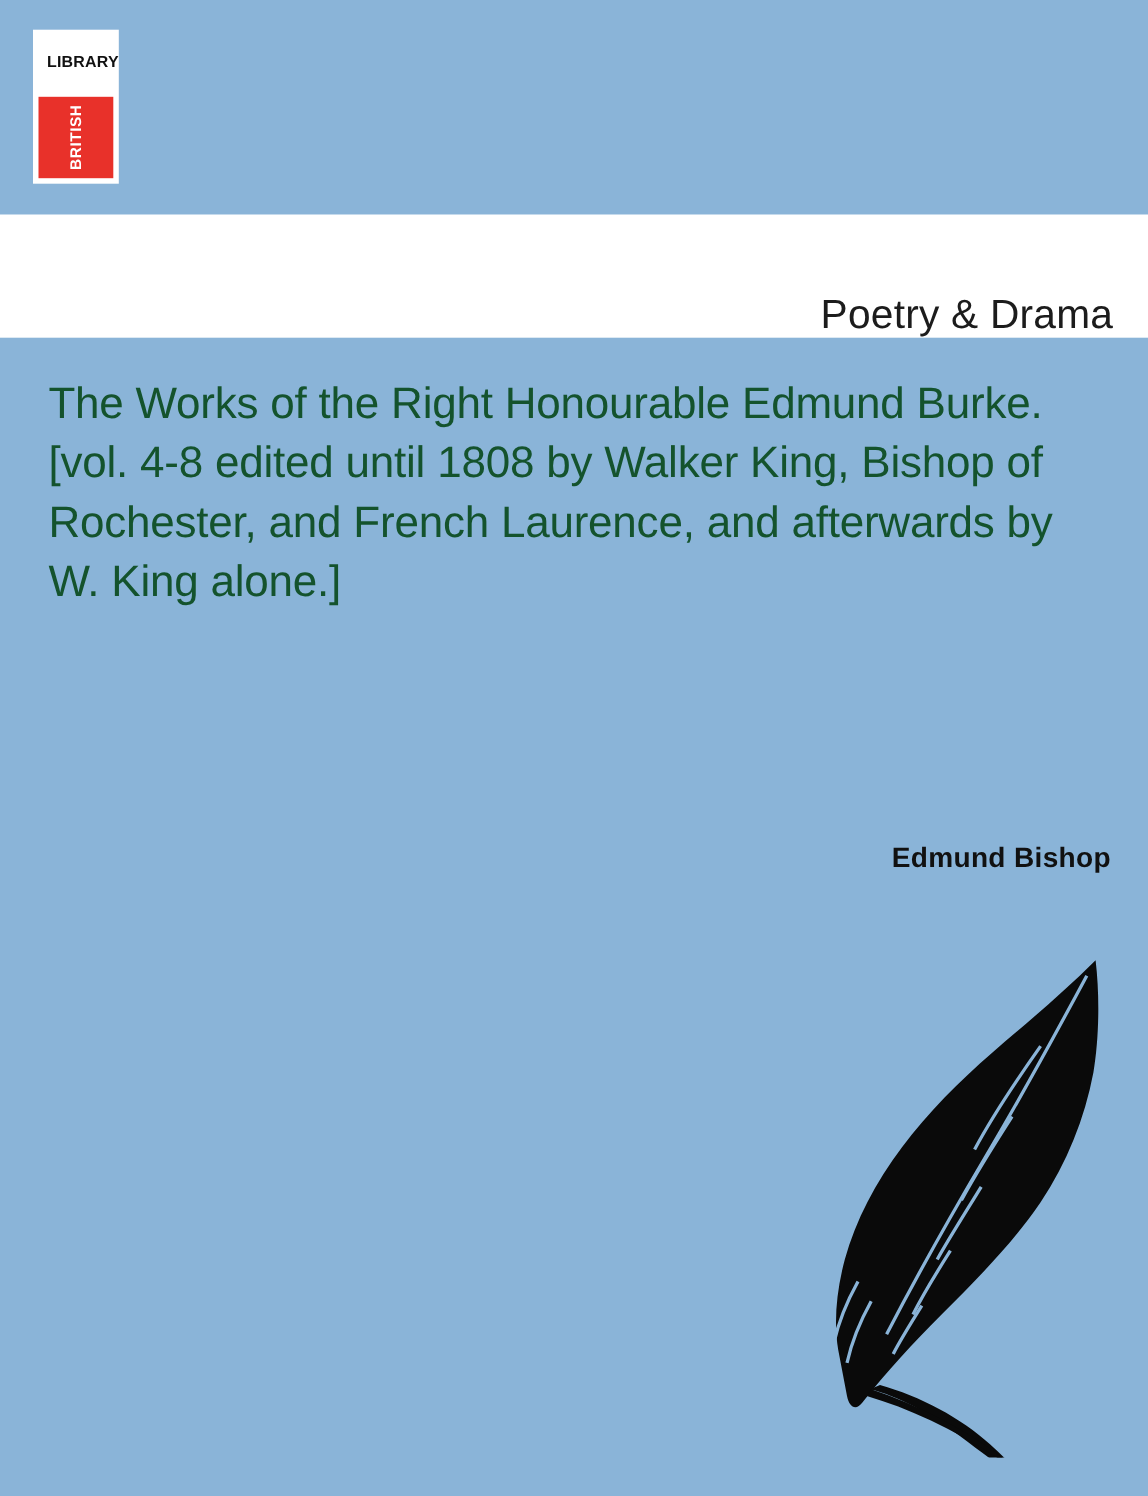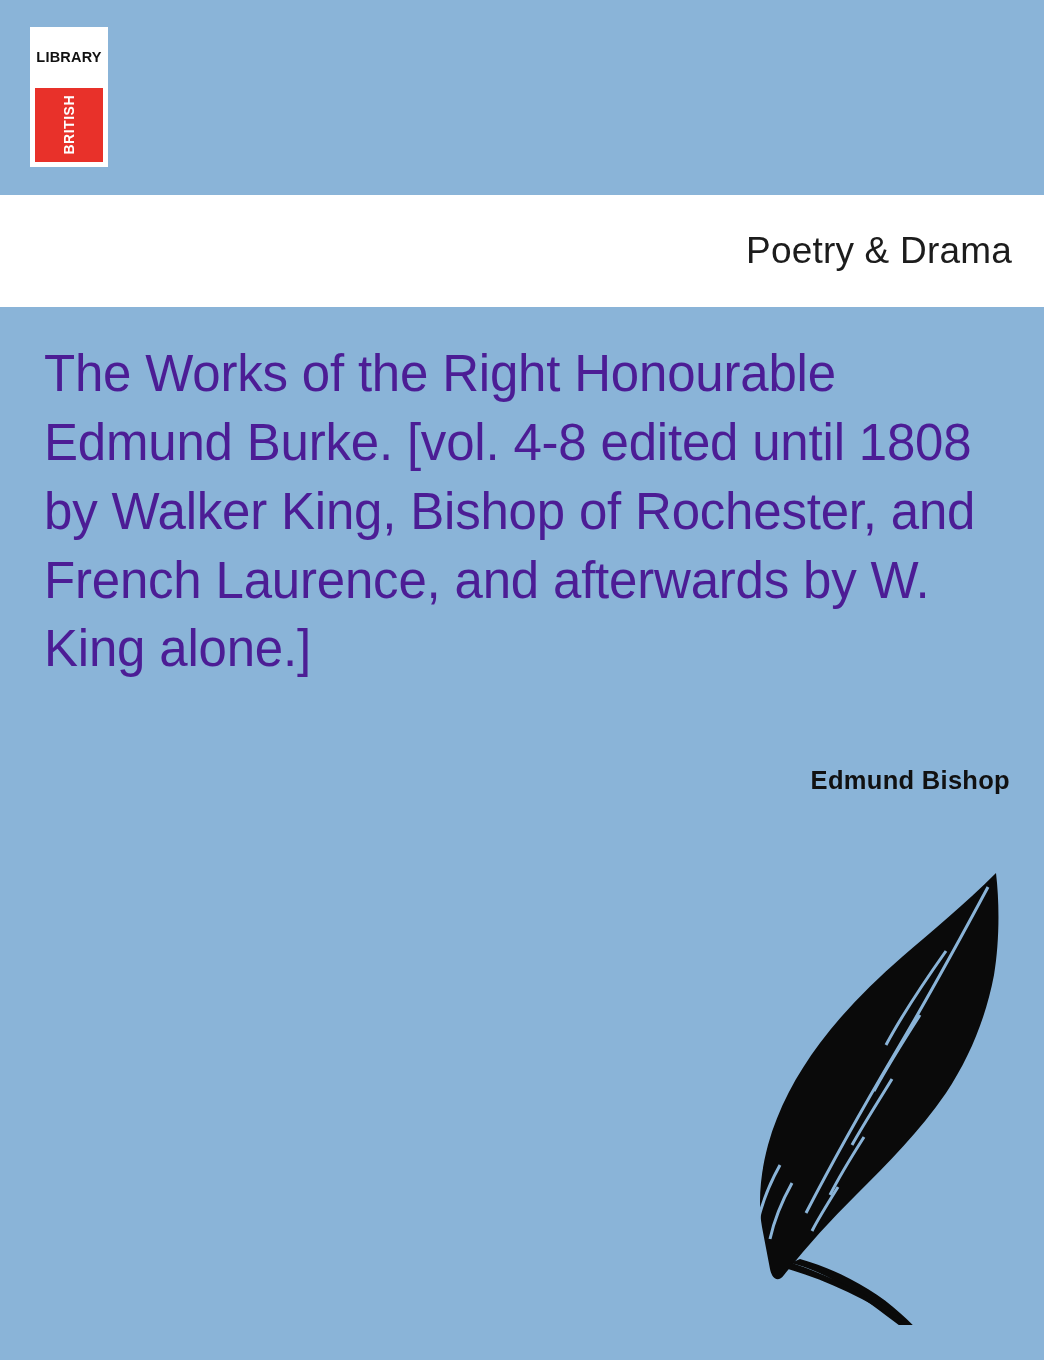--- a/index.html
+++ b/index.html
@@ -28,21 +28,21 @@
     width: 78px;
     height: 140px;
     background: #ffffff;
     display: flex;
     flex-direction: column;
   }
   .bl-logo .bl-top {
     height: 61px;
     display: flex;
     align-items: center;
-    justify-content: center;
+    justify-content: flex-end;
     color: #111;
     font-size: 14.5px;
     font-weight: bold;
     line-height: 1.08;
     text-align: center;
     letter-spacing: .2px;
   }
   .bl-logo .bl-bottom {
     flex: 1;
     margin: 0 5px 5px 5px;
@@ -63,39 +63,39 @@
 
   
   .category-band {
     position: absolute;
     left: 0;
     top: 195px;
     width: 1044px;
     height: 112px;
     background: #ffffff;
     display: flex;
-    align-items: center;
+    align-items: flex-end;
     justify-content: flex-end;
   }
   .category-band .category-text {
     font-size: 37px;
     color: #1c1c1c;
     padding-right: 32px;
     letter-spacing: .2px;
   }
 
   
   .title {
     position: absolute;
     left: 44px;
     top: 340px;
     width: 968px;
-    font-size: 51px;
+    font-size: 40px;
     line-height: 1.35;
-    color: #4c1d95;
+    color: #14532d;
     letter-spacing: -0.2px;
   }
 
   
   .author {
     position: absolute;
     right: 34px;
     top: 766px;
     font-size: 25.5px;
     font-weight: bold;

